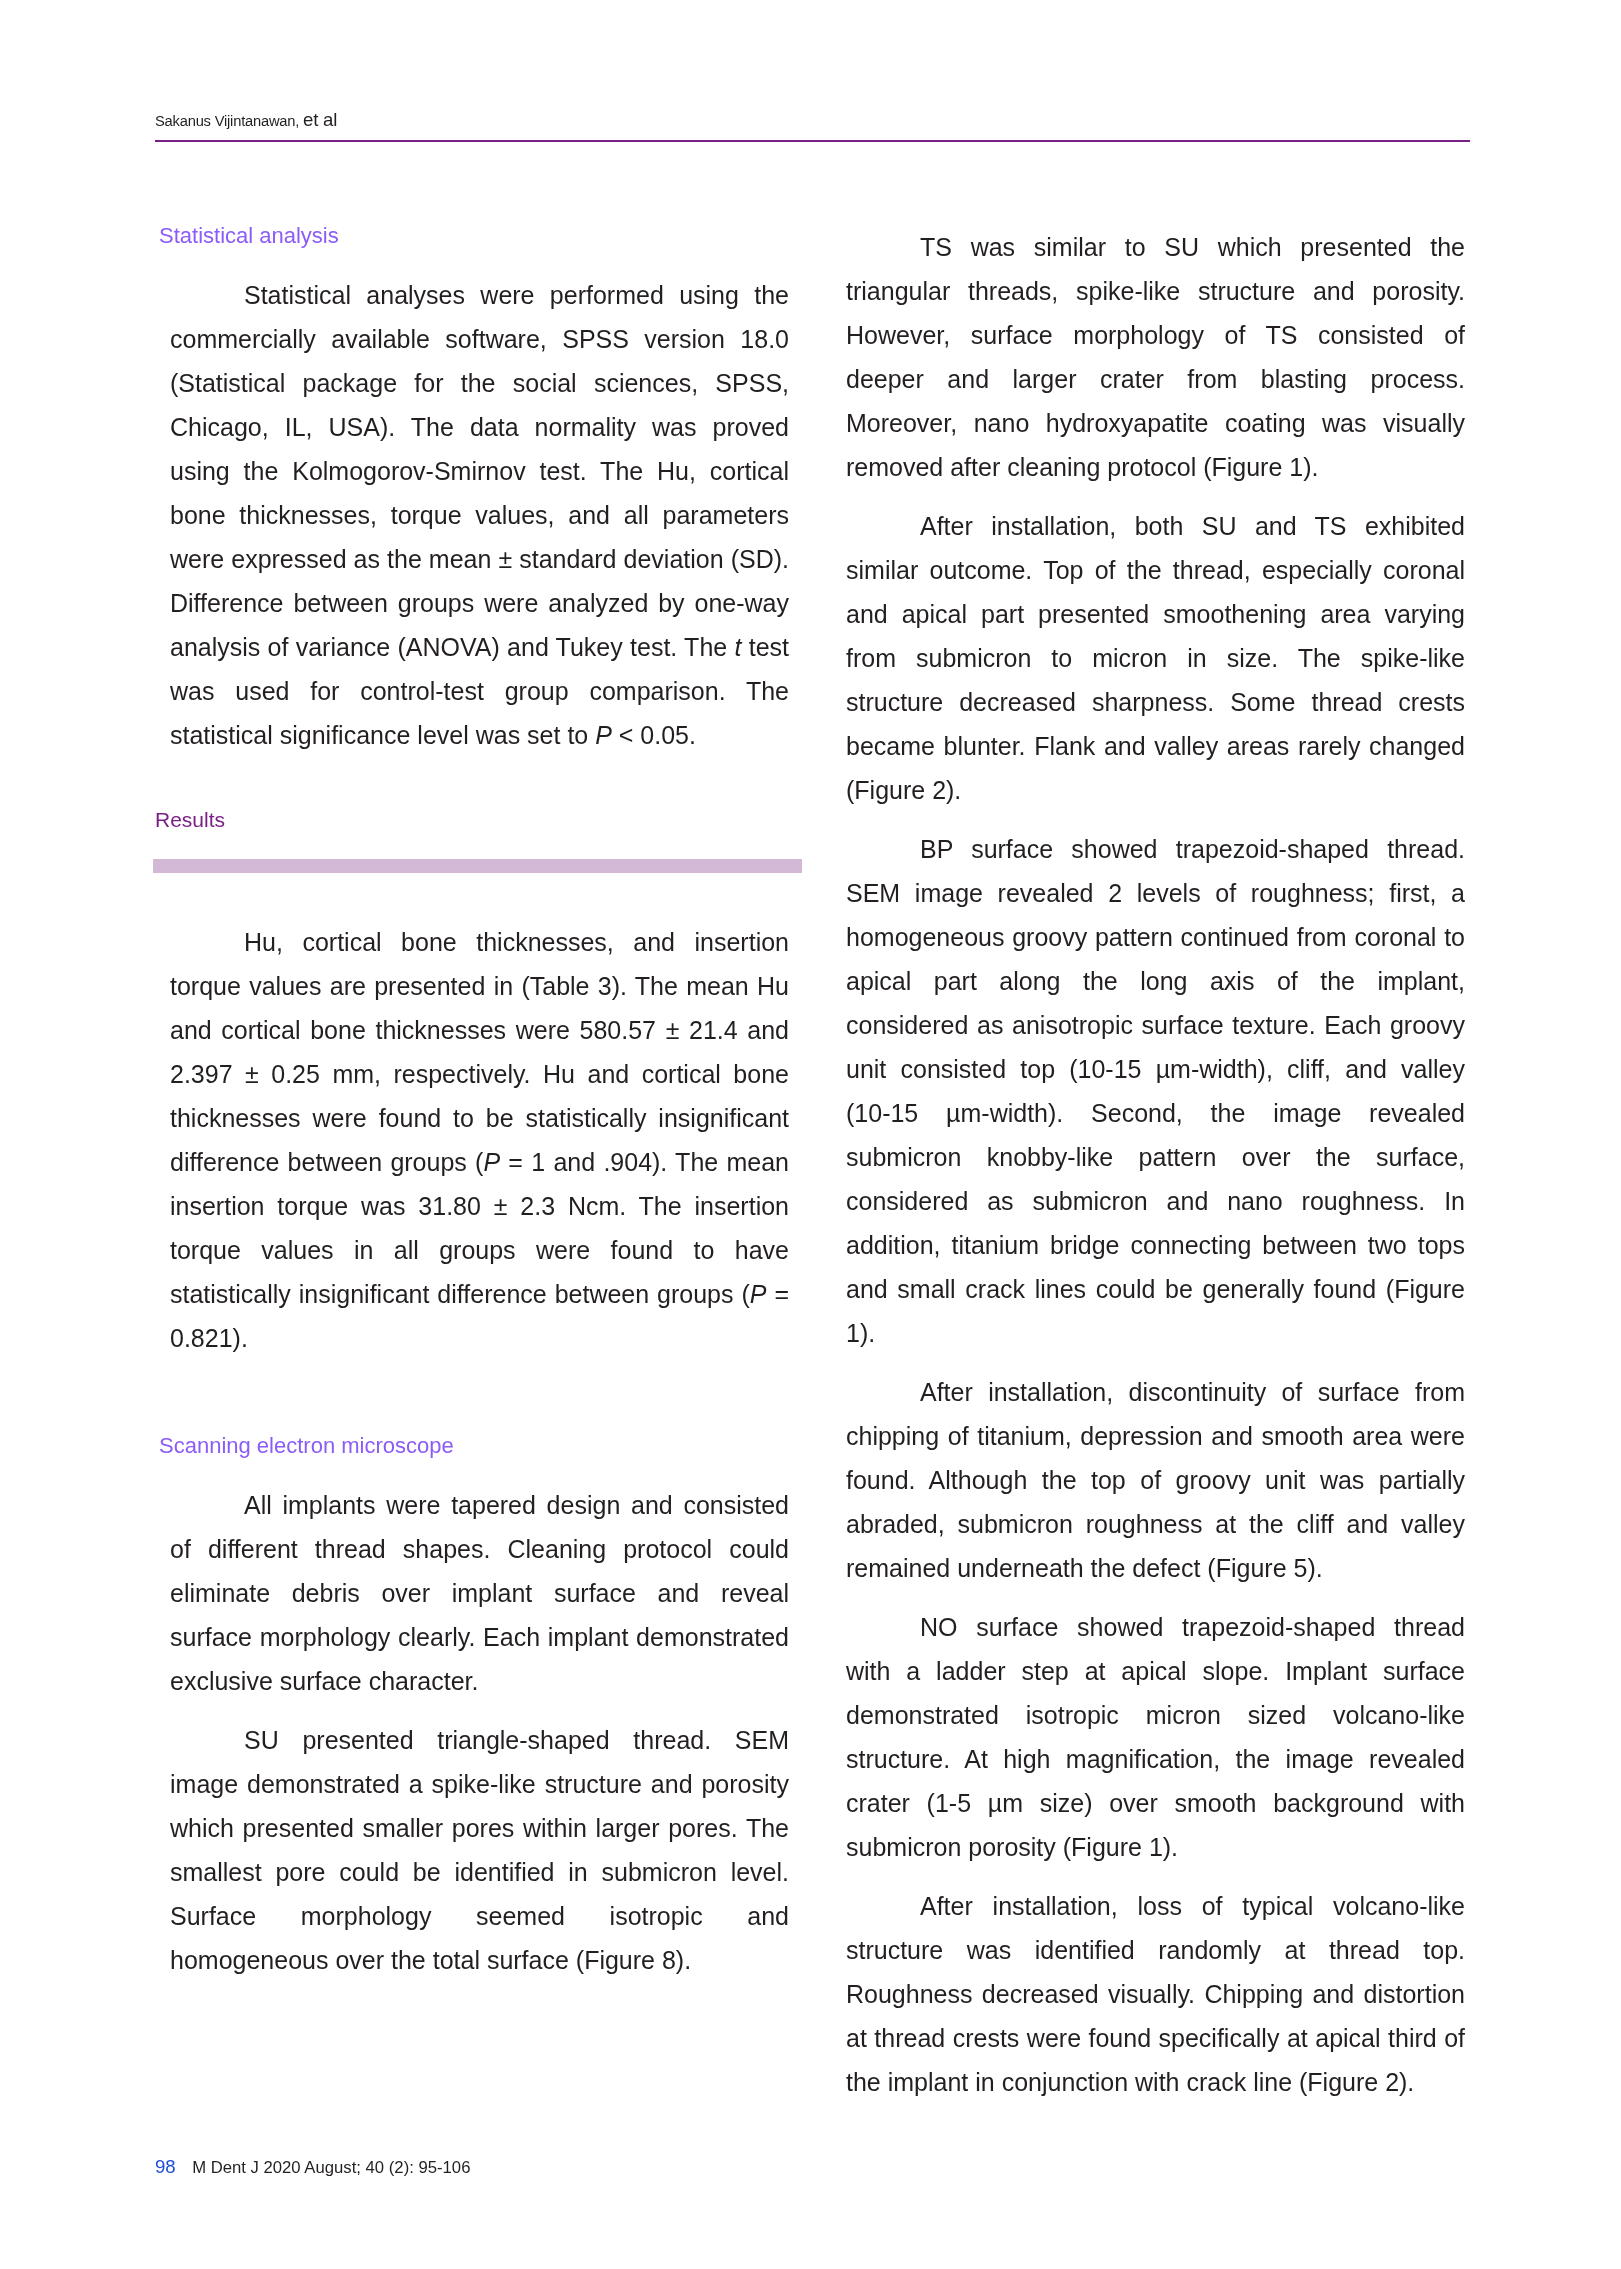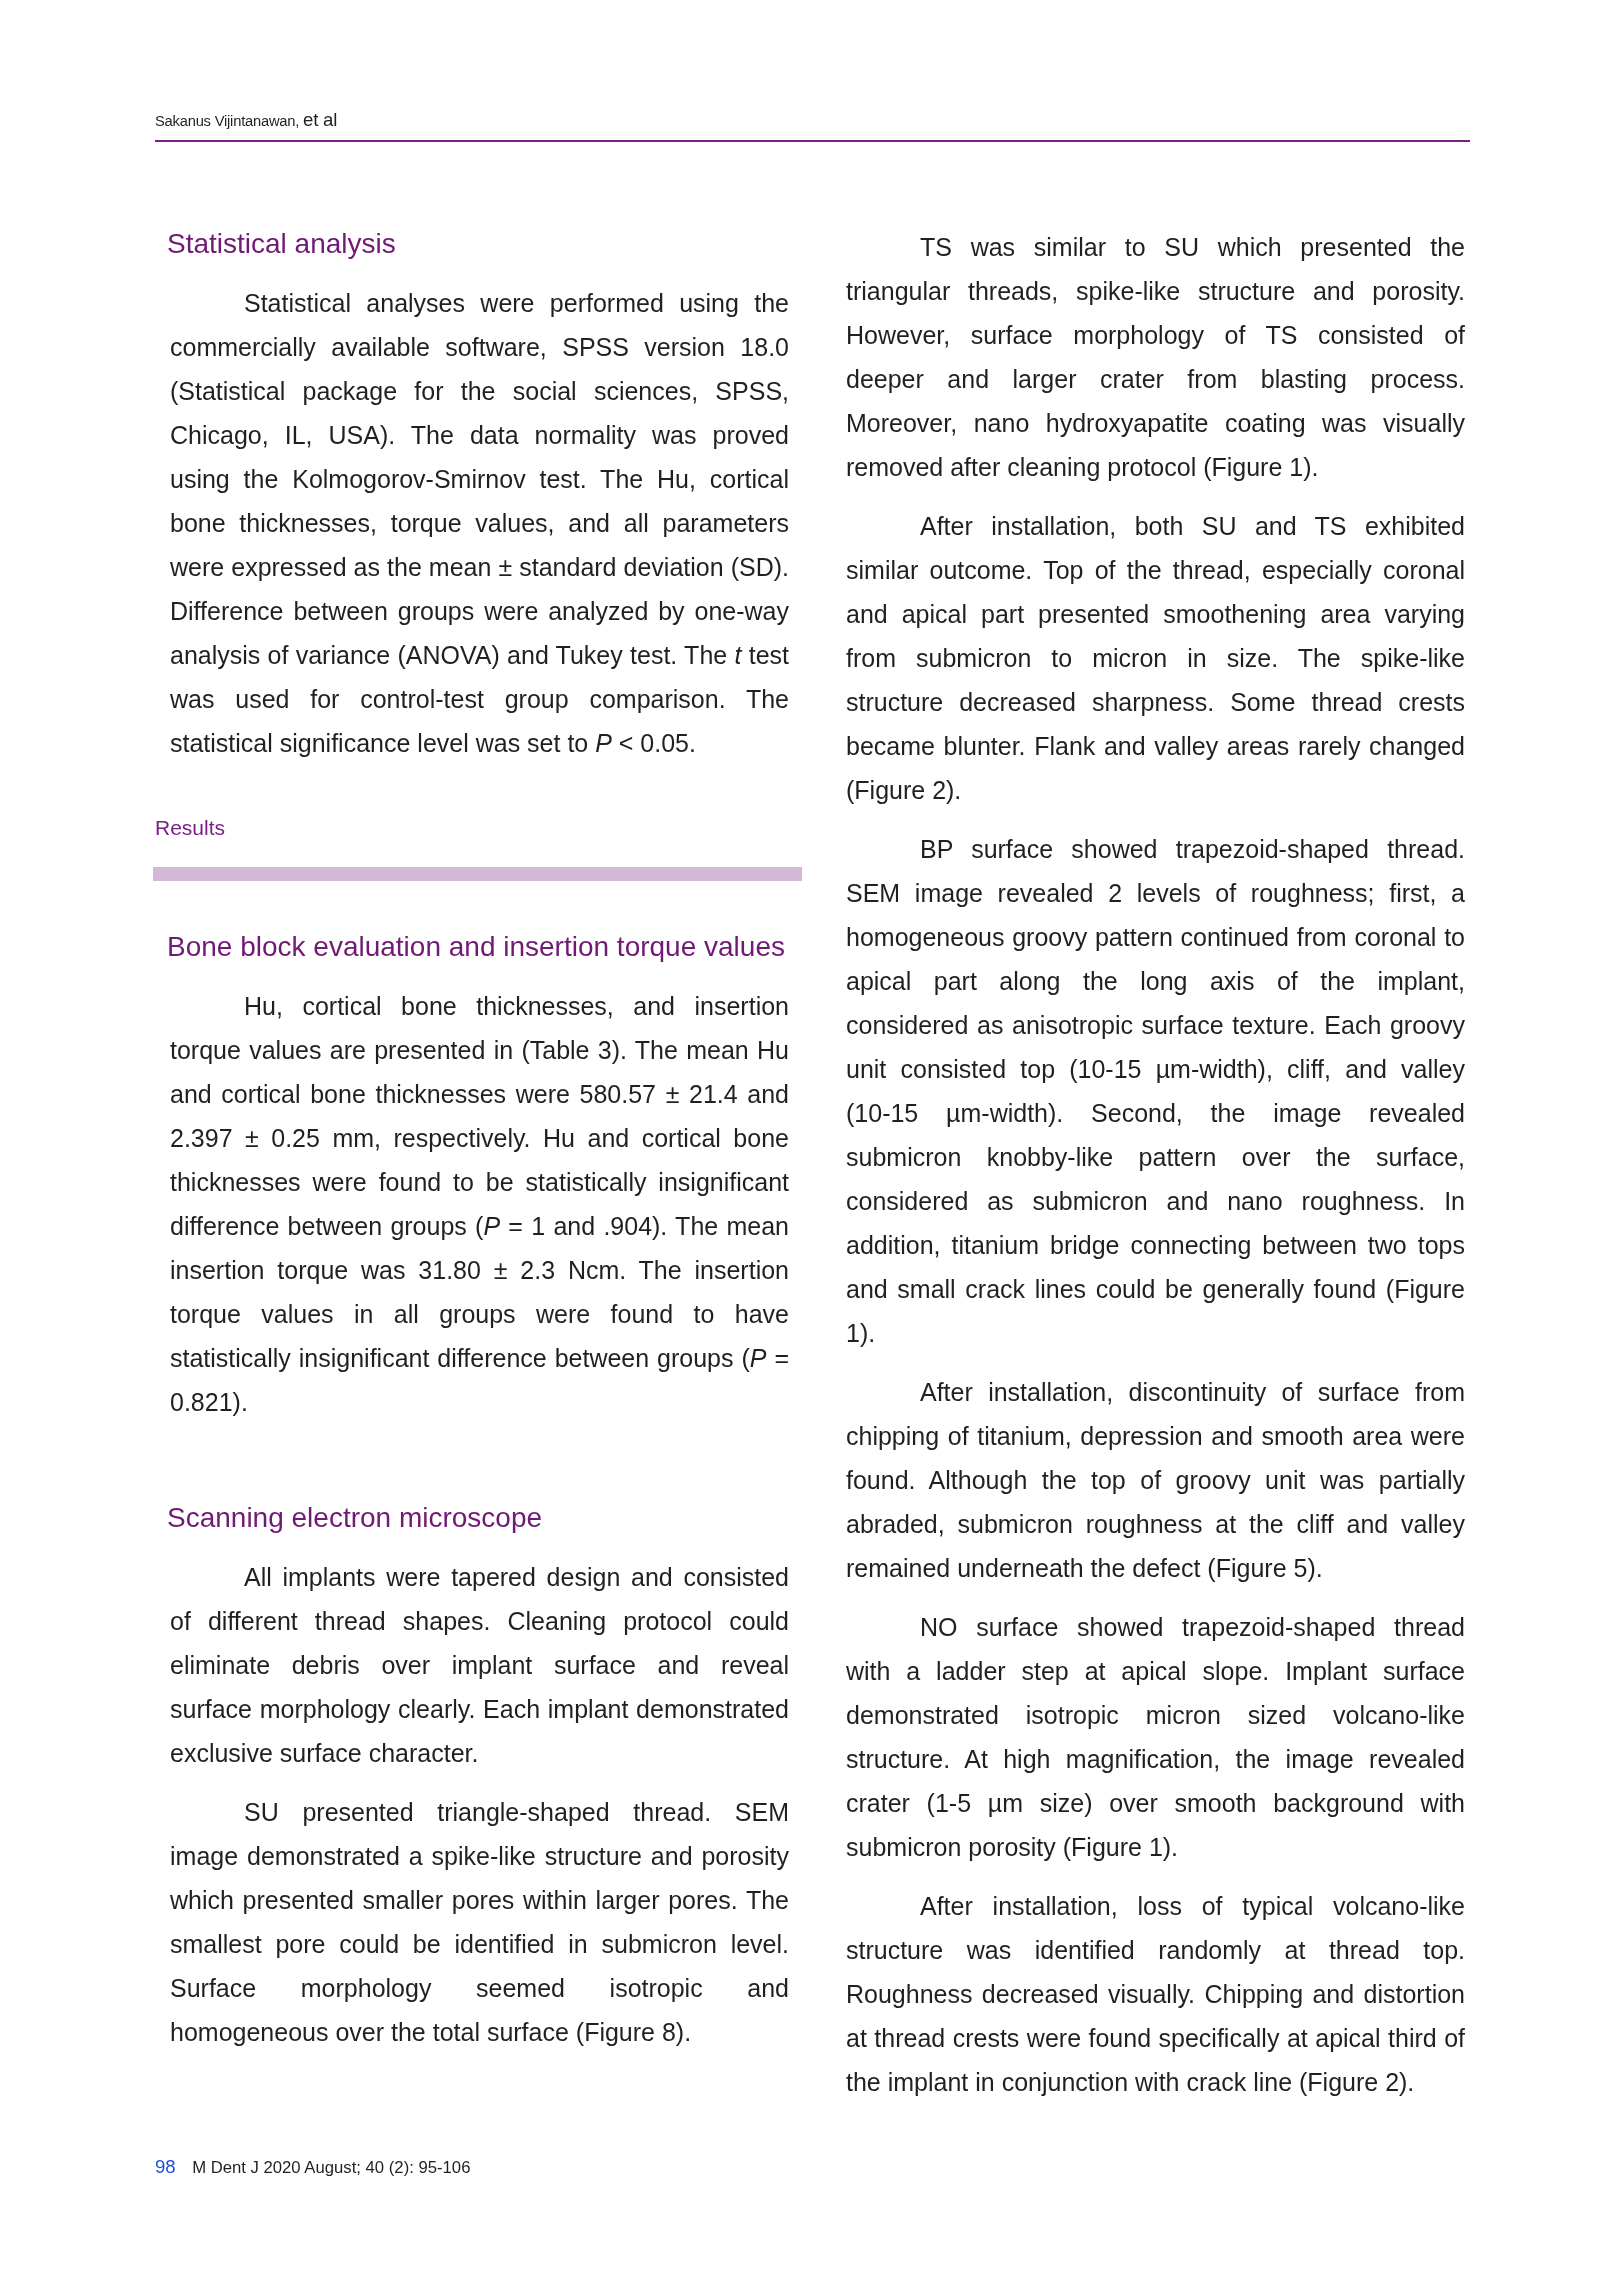--- a/index.html
+++ b/index.html
@@ -17,21 +17,21 @@
       background: #7a1f86;
     }
     .col {
       position: absolute; top: 210px; width: 649px;
       font-size: 25px; line-height: 44px; text-align: justify;
       text-align-last: left;
     }
     .col.left { left: 155px; }
     .col.right { left: 831px; }
     .subhead {
-      color: #701a75; font-size: 28px; line-height: 44px; margin: 12px;
+      color: #8b5cf6; font-size: 22px; line-height: 44px; margin: 4px;
       font-weight: normal;
     }
     p { margin: 15px; text-indent: 74px; }
     .section-title {
       color: #7a1f86; font-size: 21px; line-height: 39px; margin: 43px 0 0 0;
       font-weight: normal;
     }
     .section-bar {
       height: 14.7px; background: #d4b9d6; margin: 19.6px 0 0 0; width: 649px;
       margin-left: -2px;
@@ -54,21 +54,20 @@
 <div class="head-rule"></div>
 
 <div class="col left">
   <h3 class="subhead">Statistical analysis</h3>
   <p><span>Statistical analyses were performed using the commercially available software, SPSS version 18.0 (Statistical package for the social sciences, SPSS, Chicago, IL, USA). The data normality was proved using the Kolmogorov-Smirnov test. The Hu, cortical bone thicknesses, torque values, and all parameters were expressed as the mean ± standard deviation (SD). Difference between groups were analyzed by one-way analysis of variance (ANOVA) and Tukey test.</span> <span>The </span><i>t</i><span> test was used for control-test group comparison. The statistical significance level was set to </span><i>P</i><span> &lt; 0.05.</span></p>
 
   <h2 class="section-title">Results</h2>
   <div class="section-bar"></div>
   <div class="gap-after-bar"></div>
 
-  <h3 class="subhead">Bone block evaluation and insertion torque values</h3>
   <p><span>Hu, cortical bone thicknesses, and insertion torque values are presented in (Table 3). The mean Hu and cortical bone thicknesses were 580.57 ± 21.4 and 2.397 ± 0.25 mm, respectively. Hu and cortical bone thicknesses were found to be statistically insignificant difference between groups (</span><i>P</i><span> = 1 and .904). The mean insertion torque was 31.80 ± 2.3 Ncm. The insertion torque values in all groups were found to have statistically insignificant difference between groups (</span><i>P</i><span> = 0.821).</span></p>
 
   <div class="gap"></div>
 
   <h3 class="subhead">Scanning electron microscope</h3>
   <p>All implants were tapered design and consisted of different thread shapes. Cleaning protocol could eliminate debris over implant surface and reveal surface morphology clearly. Each implant demonstrated exclusive surface character.</p>
   <p>SU presented triangle-shaped thread. SEM image demonstrated a spike-like structure and porosity which presented smaller pores within larger pores. The smallest pore could be identified in submicron level. Surface morphology seemed isotropic and homogeneous over the total surface (Figure 8).</p>
 </div>
 
 <div class="col right">

